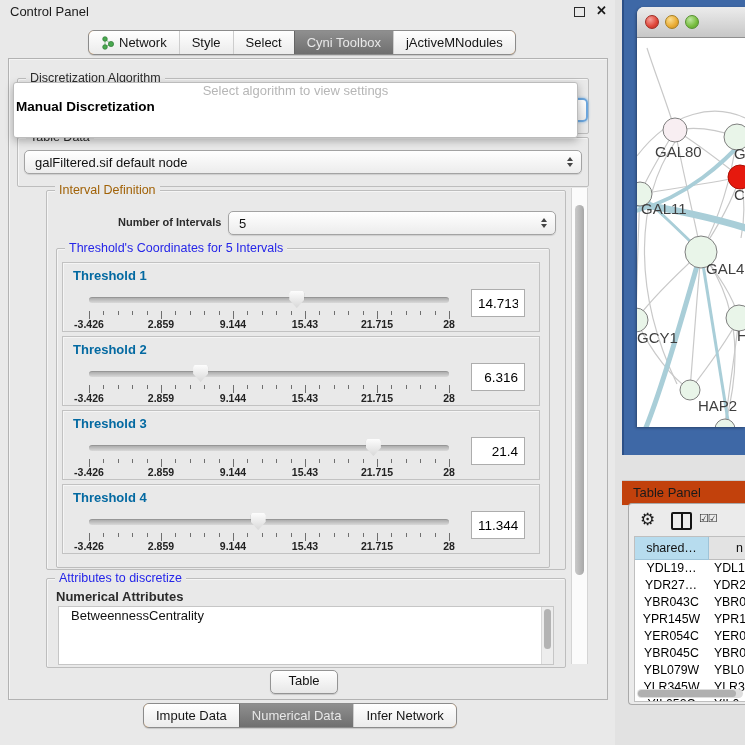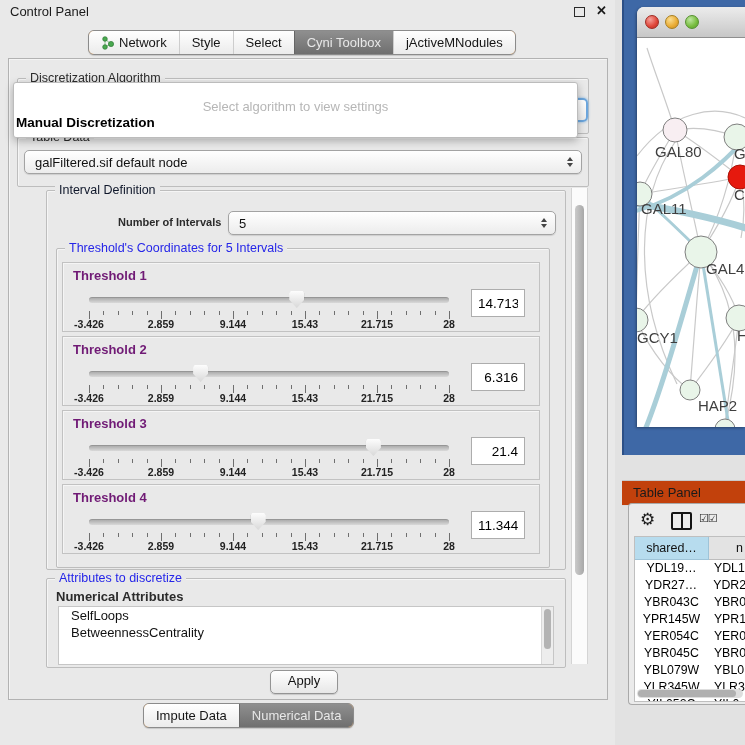--- a/index.html
+++ b/index.html
@@ -15,39 +15,39 @@
   .seg .s{padding:4px 12px;color:#151515;display:flex;align-items:center;gap:5px;
           background:linear-gradient(#ffffff,#ebebeb);white-space:nowrap;}
   .seg .s + .s{border-left:1px solid #cdcdcd;}
   .seg .s.sel{background:linear-gradient(#8f8f8f,#6f6f6f);color:#e8e8e8;border-left-color:#666;}
   #top-tabs{position:absolute;left:88px;top:30px;}
   #bottom-tabs{position:absolute;left:143px;top:703px;}
   .cp-body{position:absolute;left:8px;top:58px;width:598px;height:640px;border:1px solid #b2b2b2;
            background:#e9e9e9;box-shadow:inset 1px 1px 0 #f4f4f4;}
   .group{position:absolute;border:1px solid #bdbdbd;border-radius:2px;box-shadow:inset 1px 1px 0 #f5f5f5;}
   .group-title{position:absolute;top:-8px;left:8px;background:#e9e9e9;padding:0 4px;font-size:12.5px;white-space:nowrap;}
-  .t-green{color:#0f172a;} .t-blue{color:#2525e8;} .t-dark{color:#2b2b2b;}
+  .t-green{color:#a16207;} .t-blue{color:#2525e8;} .t-dark{color:#2b2b2b;}
   .combo{position:absolute;height:24px;border:1px solid #a3a3a3;border-radius:5px;
          background:linear-gradient(#ffffff,#ececec);font-size:13px;display:flex;align-items:center;
          padding:0 24px 0 10px;box-shadow:0 1px 1px rgba(0,0,0,.12);box-sizing:border-box;}
   .combo .arrows{position:absolute;right:8px;top:50%;transform:translateY(-50%);display:flex;flex-direction:column;gap:2px;}
   .arr-up{width:0;height:0;border-left:3.5px solid transparent;border-right:3.5px solid transparent;border-bottom:4.5px solid #444;}
   .arr-dn{width:0;height:0;border-left:3.5px solid transparent;border-right:3.5px solid transparent;border-top:4.5px solid #444;}
   .algo-combo{left:22px;top:98px;width:566px;z-index:5;border:2px solid #6ca6dd;box-shadow:0 0 3px #7ab0e0;}
   .algo-popup{position:absolute;left:13px;top:82px;width:563px;height:54px;background:#fff;
               border:1px solid #bcbcbc;border-radius:3px;box-shadow:0 3px 8px rgba(0,0,0,.28);z-index:20;}
-  .popup-hint{text-align:center;color:#b6b6b6;font-size:13px;margin-top:16px;}
+  .popup-hint{text-align:center;color:#b6b6b6;font-size:13px;margin-top:0;}
   .popup-opt{font-size:13.5px;margin-left:2px;line-height:17px;color:#000;}
   .popup-opt.hl{font-weight:bold;}
   .num-label{position:absolute;left:70px;top:216px;font-size:11px;font-weight:bold;color:#2b2b2b;padding-left:48px;}
   
   #thresholds{position:absolute;left:62px;top:262px;width:478px;}
   .th-row{height:70px;margin-bottom:4px;border:1px solid #c2c2c2;background:#e9e9e9;
           box-shadow:inset 1px 1px 0 #f5f5f5;box-sizing:border-box;padding:5px 8px 0 10px;position:relative;}
-  .th-label{font-size:13px;font-weight:bold;color:#701a75;}
+  .th-label{font-size:13px;font-weight:bold;color:#0369a1;}
   .th-body{position:absolute;left:16px;top:26px;width:446px;height:40px;}
   .slider-area{position:absolute;left:10px;top:0;width:360px;height:40px;}
   .slider-track{position:absolute;left:0;top:8px;width:100%;height:5px;border-radius:3px;
                 background:linear-gradient(#adadad,#d9d9d9);border-top:1px solid #969696;}
   .slider-thumb{position:absolute;top:2px;width:15px;height:17px;margin-left:-7.5px;
                 background:linear-gradient(#fdfdfd,#d8d8d8);
                 clip-path:polygon(10% 0,90% 0,100% 14%,100% 52%,50% 100%,0 52%,0 14%);
                 filter:drop-shadow(0 0 1px #808080);}
   .ticks{position:absolute;left:0;top:22px;width:100%;height:8px;}
   .tick{position:absolute;top:0;width:1px;background:#6f6f6f;}
@@ -365,40 +365,42 @@
         </div>
       </div>
     </div>
 
   <div class="group" style="left:46px;top:578px;width:518px;height:88px;">
     <span class="group-title t-blue">Attributes to discretize</span>
   </div>
   <div class="attr-label">Numerical Attributes</div>
   <div class="attr-list">
     <div id="attr-items">
-        <div class="attr-item">SelfLoops</div>
         <div class="attr-item">BetweennessCentrality</div>
       </div>
     <div class="attr-vscroll">
         <div class="attr-vthumb"></div>
       </div>
   </div>
 
-  <div class="apply-btn">Apply</div>
+  <div class="apply-btn">Table</div>
 
   <div class="v-scroll">
       <div class="v-thumb"></div>
     </div>
 
   <div id="bottom-tabs" class="seg">
       <div class="s">
         <span>Impute Data</span>
       </div>
       <div class="s sel">
         <span>Numerical Data</span>
+      </div>
+      <div class="s">
+        <span>Infer Network</span>
       </div>
     </div>
 </div>
 
 <div class="net-frame">
   <div class="net-window">
     <div class="net-titlebar">
       <div class="tl tl-red"></div>
       <div class="tl tl-yellow"></div>
       <div class="tl tl-green"></div>

